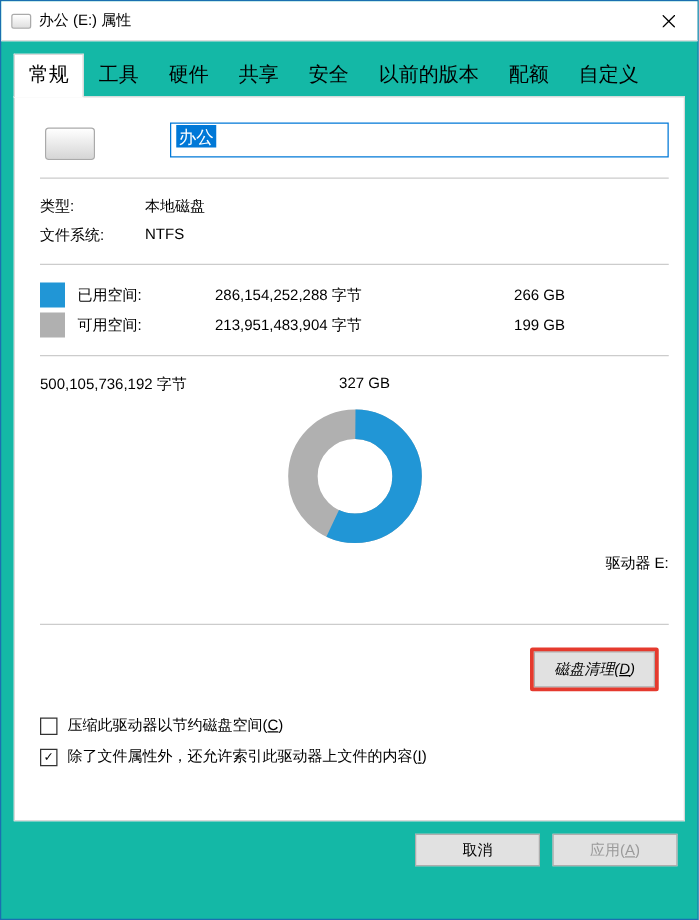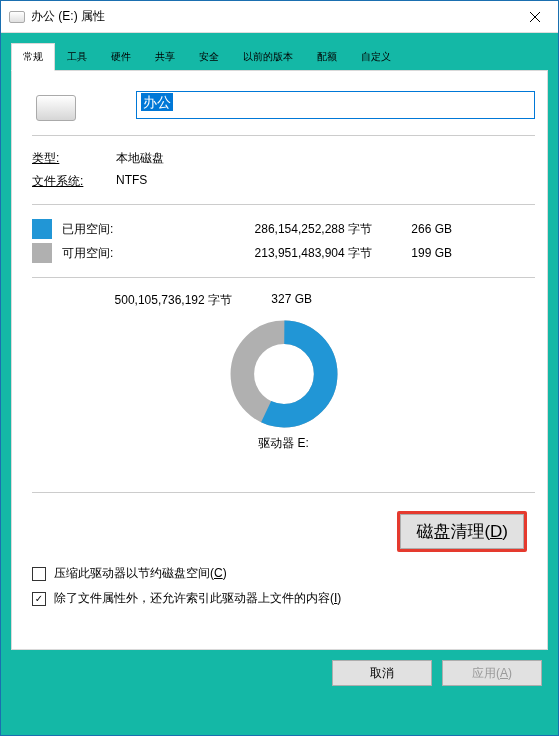--- a/index.html
+++ b/index.html
@@ -4,46 +4,46 @@
 <style>
   * { box-sizing: border-box; font-family: "Microsoft YaHei", "Segoe UI", sans-serif; }
   body { margin: 0; background: #fff; width: 559px; height: 736px; overflow: hidden; }
   .window { width: 559px; height: 736px; border: 1px solid #1a6fb0; background: #14b8a6; display: flex; flex-direction: column; }
   .titlebar { height: 32px; display: flex; align-items: center; padding: 0 0 0 8px; background: #fff; border-bottom: 1px solid #ddd; }
   .titlebar .drive-ico { width: 16px; height: 12px; background: linear-gradient(#fff,#e0e0e0); border: 1px solid #aaa; border-radius: 2px; margin-right: 6px; }
   .titlebar .title { font-size: 12px; color: #000; flex: 1; }
   .titlebar .close { width: 46px; height: 32px; display: flex; align-items: center; justify-content: center; cursor: default; }
   .titlebar .close svg { stroke: #000; }
   .tabarea { padding: 10px 10px 0 10px; }
-  .tabs { display: flex; font-size: 10px; position: relative; }
+  .tabs { display: flex; font-size: 16px; position: relative; }
   .tab { padding: 6px 11px; border: 1px solid transparent; cursor: default; color: #000; }
   .tab.active { border: 1px solid #d9d9d9; border-bottom: 1px solid #fff; background: #fff; position: relative; z-index: 2; }
   .tabcontent { border: 1px solid #d9d9d9; margin-top: -1px; padding: 20px 12px 20px 20px; background: #fff; height: 580px; position: relative; }
   .row { display: flex; align-items: center; }
   .drive-big-ico { width: 40px; height: 26px; background: linear-gradient(#fff,#d6d6d6); border: 1px solid #aaa; border-radius: 3px; margin: 4px 0 0 4px; }
   .name-input { flex: 1; margin-left: 60px; height: 28px; border: 1px solid #0078d7; padding: 2px 4px; font-size: 14px; }
   .name-input span { background: #0078d7; color: #fff; padding: 1px 2px; }
   .hr { border: none; border-top: 1px solid #ccc; margin: 14px 0; }
   .field-row { display: flex; font-size: 12px; color: #000; margin: 6px 0; }
-  .field-label { width: 84px; text-decoration: underline; }
+  .field-label { width: 84px; }
   .field-val { flex: 1; }
   .space-block { display: flex; align-items: center; font-size: 12px; margin: 4px 0; }
   .swatch { width: 20px; height: 20px; margin-right: 10px; }
   .sw-used { background: #2196d6; }
   .sw-free { background: #b0b0b0; }
   .col-label { width: 110px; }
-  .col-bytes { width: 200px; text-align: right; }
+  .col-bytes { width: 200px; text-align: left; }
   .col-gb { width: 80px; text-align: right; }
   .capacity-row { display: flex; font-size: 12px; margin: 10px 0 6px 0; }
   .cap-label { width: 140px; padding-left: 30px; }
   .pie-wrap { display: flex; justify-content: center; margin: 10px 0 4px 0; }
   .pie { width: 110px; height: 110px; }
-  .drive-label { text-align: center; font-size: 12px; margin-top: 6px; }
+  .drive-label { text-align: right; font-size: 12px; margin-top: 6px; }
   .cleanup-wrap { position: absolute; right: 20px; top: 440px; }
-  .cleanup-btn { border: 3px solid #e53a2e; background: #e1e1e1; padding: 6px 16px; font-size: 17px; cursor: default; border-radius: 2px; box-shadow: inset 0 0 0 1px #adadad; }
+  .cleanup-btn { border: 3px solid #e53a2e; background: #e1e1e1; padding: 6px 16px; font-size: 12px; cursor: default; border-radius: 2px; box-shadow: inset 0 0 0 1px #adadad; font-style: italic; }
   .checks { margin-top: 72px; font-size: 12px; }
   .chk-row { display: flex; align-items: center; margin: 8px 0; }
   .chk { width: 14px; height: 14px; border: 1px solid #333; margin-right: 8px; display: flex; align-items: center; justify-content: center; font-size: 10px; }
   .footer { display: flex; justify-content: flex-end; gap: 10px; padding: 10px 16px 0 0; }
   .btn { width: 100px; height: 26px; font-size: 12px; border: 1px solid #adadad; background: #e1e1e1; cursor: default; }
   .btn.default { border: 1px solid #0078d7; }
   .btn.disabled { color: #9a9a9a; }
   .underline { text-decoration: underline; }
 </style>
 </head>

